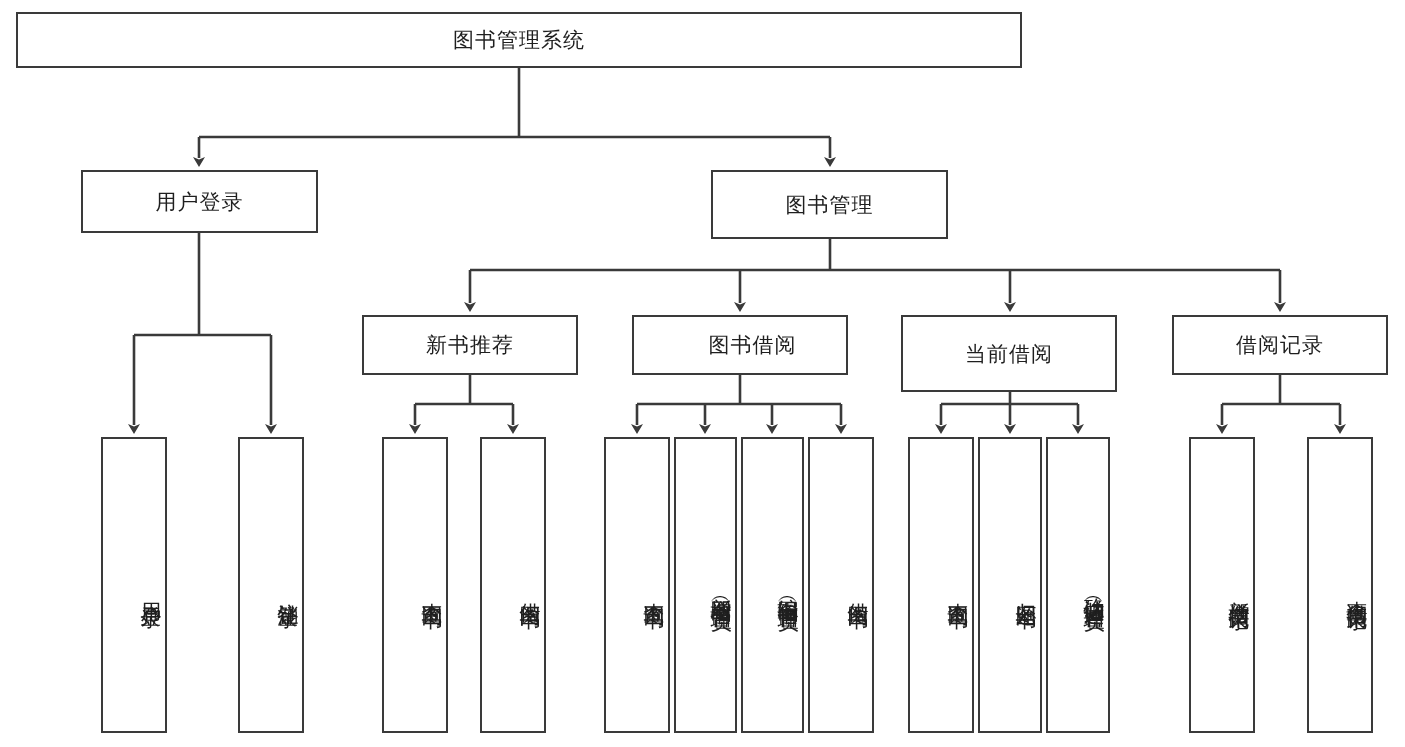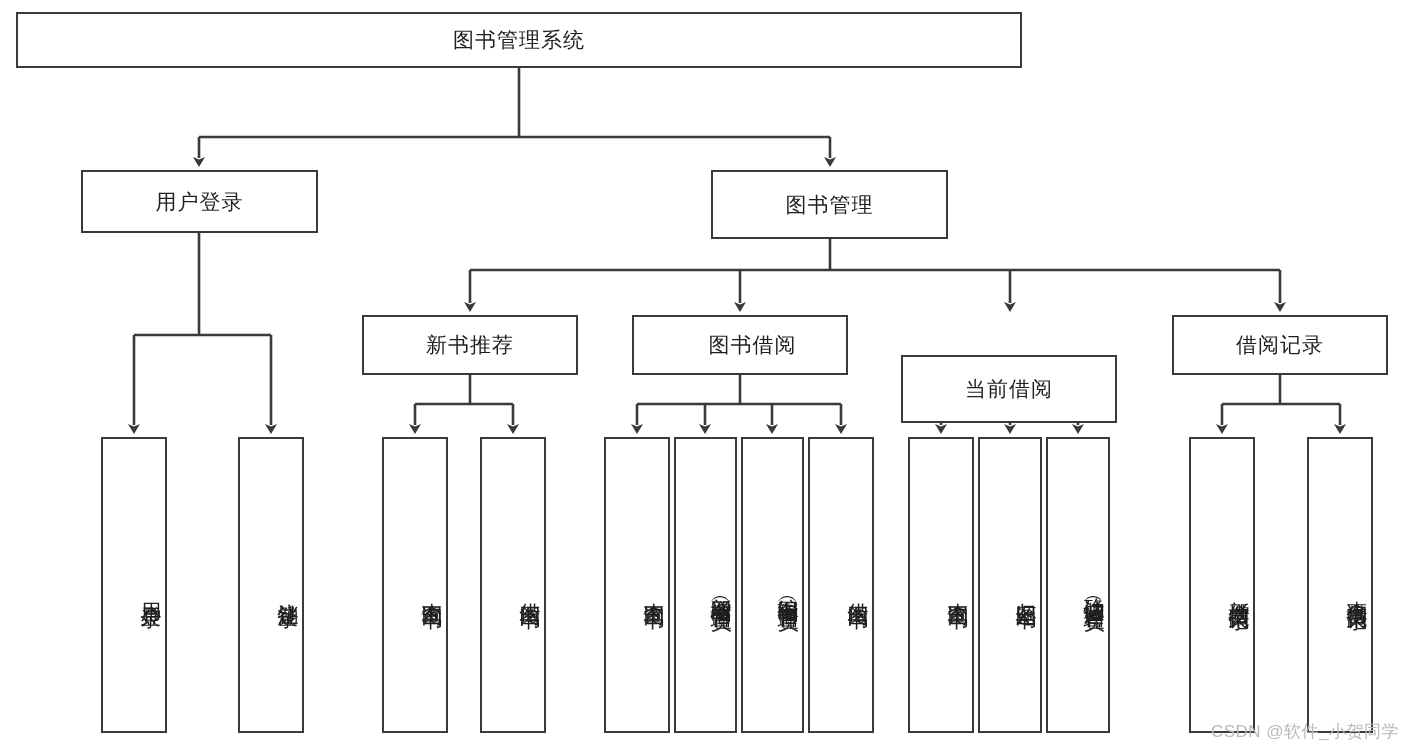--- a/index.html
+++ b/index.html
@@ -131,21 +131,21 @@
   <div class="node horiz" style="left:711px; top:170px; width:237px; height:69px;">
     <span>图书管理</span>
   </div>
 
   <div class="node horiz" style="left:362px; top:315px; width:216px; height:60px;">
     <span>新书推荐</span>
   </div>
   <div class="node horiz" style="left:632px; top:315px; width:216px; height:60px;padding-left:25px;">
     <span>图书借阅</span>
   </div>
-  <div class="node horiz" style="left:901px; top:315px; width:216px; height:68px;margin-top:40px;">
+  <div class="node horiz" style="left:901px; top:315px; width:216px; height:77px;">
     <span>当前借阅</span>
   </div>
   <div class="node horiz" style="left:1172px; top:315px; width:216px; height:60px;">
     <span>借阅记录</span>
   </div>
 
   <div class="node vert" style="left:101px; top:437px; width:66px; height:296px;">
     <span class="vtext">用户登录</span>
   </div>
   <div class="node vert" style="left:238px; top:437px; width:66px; height:296px;">
@@ -182,15 +182,14 @@
     <span class="vtext">确认归还（管理员）</span>
   </div>
 
   <div class="node vert" style="left:1189px; top:437px; width:66px; height:296px;">
     <span class="vtext">新增借阅记录</span>
   </div>
   <div class="node vert" style="left:1307px; top:437px; width:66px; height:296px;">
     <span class="vtext">查询借阅记录</span>
   </div>
 
-  <div class="watermark">CSDN @软件_小贺同学</div>
 
 </div>
 
 </body></html>

